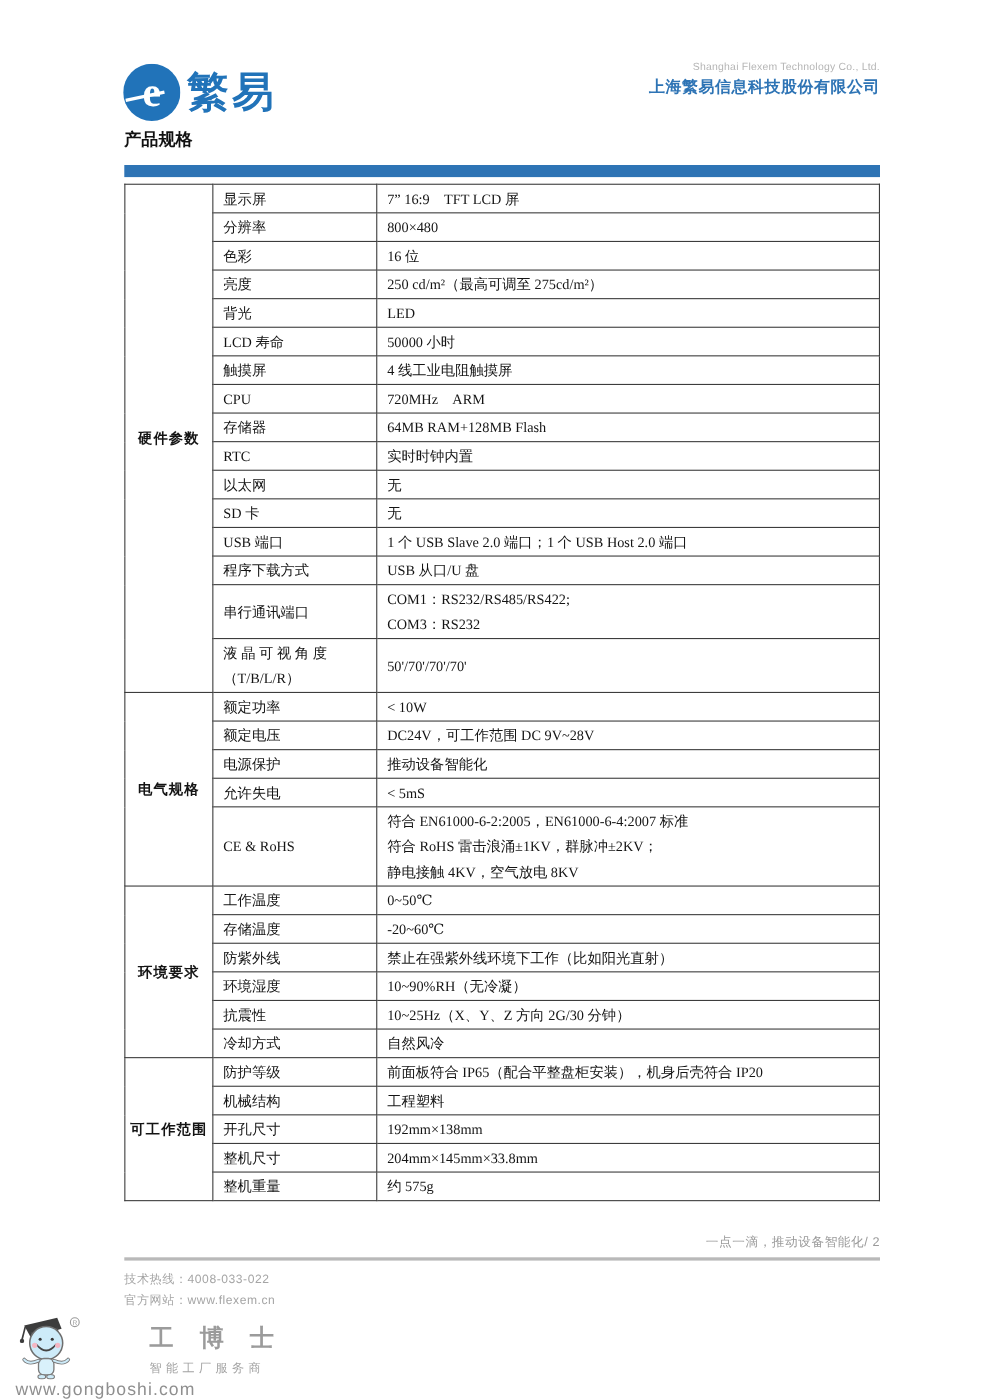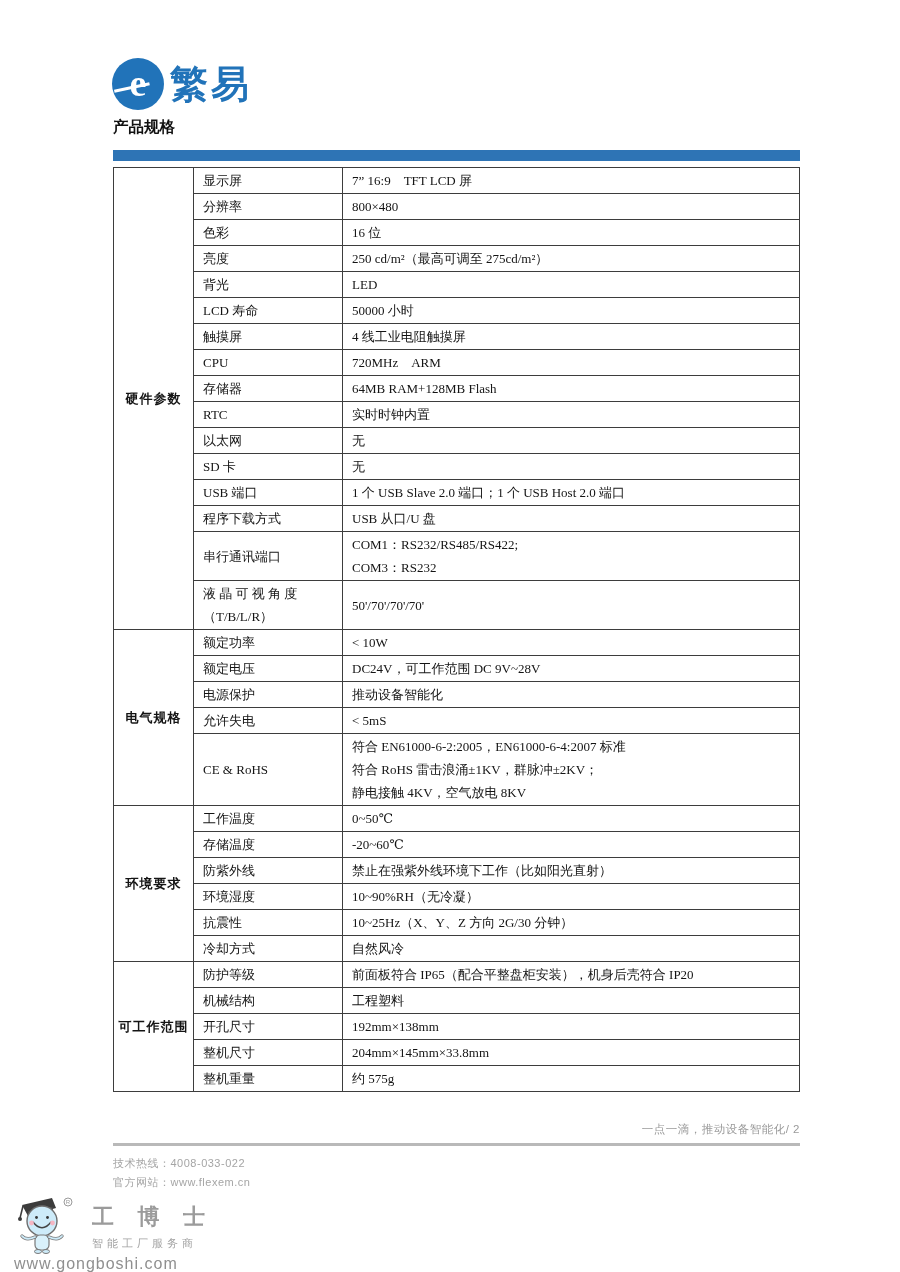--- a/index.html
+++ b/index.html
@@ -81,21 +81,21 @@
   }
   .footer-right {
     position: absolute; right: 100px; top: 1122px;
     font-size: 11.5px; color: #9a9a9a; letter-spacing: 0.5px;
   }
 
   
   .watermark {
     position: absolute; left: 14px; top: 1196px; width: 260px;
   }
-  .wm-top { display: flex; align-items: flex-start; }
+  .wm-top { display: flex; align-items: flex-start; gap: 44px; }
   .wm-mascot { width: 74px; height: 58px; flex: 0 0 auto; }
   .wm-texts { margin-left: 4px; padding-top: 6px; }
   .wm-brand {
     font-family: "Liberation Serif", "DejaVu Serif", serif;
     font-size: 22px; font-weight: 700; color: #9b9b9b; letter-spacing: 9px;
     white-space: nowrap;
   }
   .wm-tagline {
     margin-top: 4px; font-size: 11px; color: #a3a3a3; letter-spacing: 4px;
     white-space: nowrap;
@@ -112,20 +112,24 @@
 
   <div class="logo-wrap">
     <svg class="logo-mark" viewBox="0 0 52 52">
       <circle cx="26" cy="26" r="26" fill="#2173b9"></circle>
       <text x="26" y="38" text-anchor="middle" font-size="38" font-weight="bold" font-family="Liberation Serif, serif" fill="#ffffff">e</text>
       <rect x="2" y="28" width="36" height="3" fill="#ffffff" transform="rotate(-12 20 30)"></rect>
     </svg>
     <div class="logo-text">繁易</div>
   </div>
 
+  <div class="company-block">
+    <div class="company-en">Shanghai Flexem Technology Co., Ltd.</div>
+    <div class="company-cn">上海繁易信息科技股份有限公司</div>
+  </div>
 
   <div class="page-title">产品规格</div>
   <div class="title-bar"></div>
 
   <table class="spec-table">
     <colgroup>
       <col style="width:80px">
         <col style="width:149px">
         <col>
     </colgroup>

